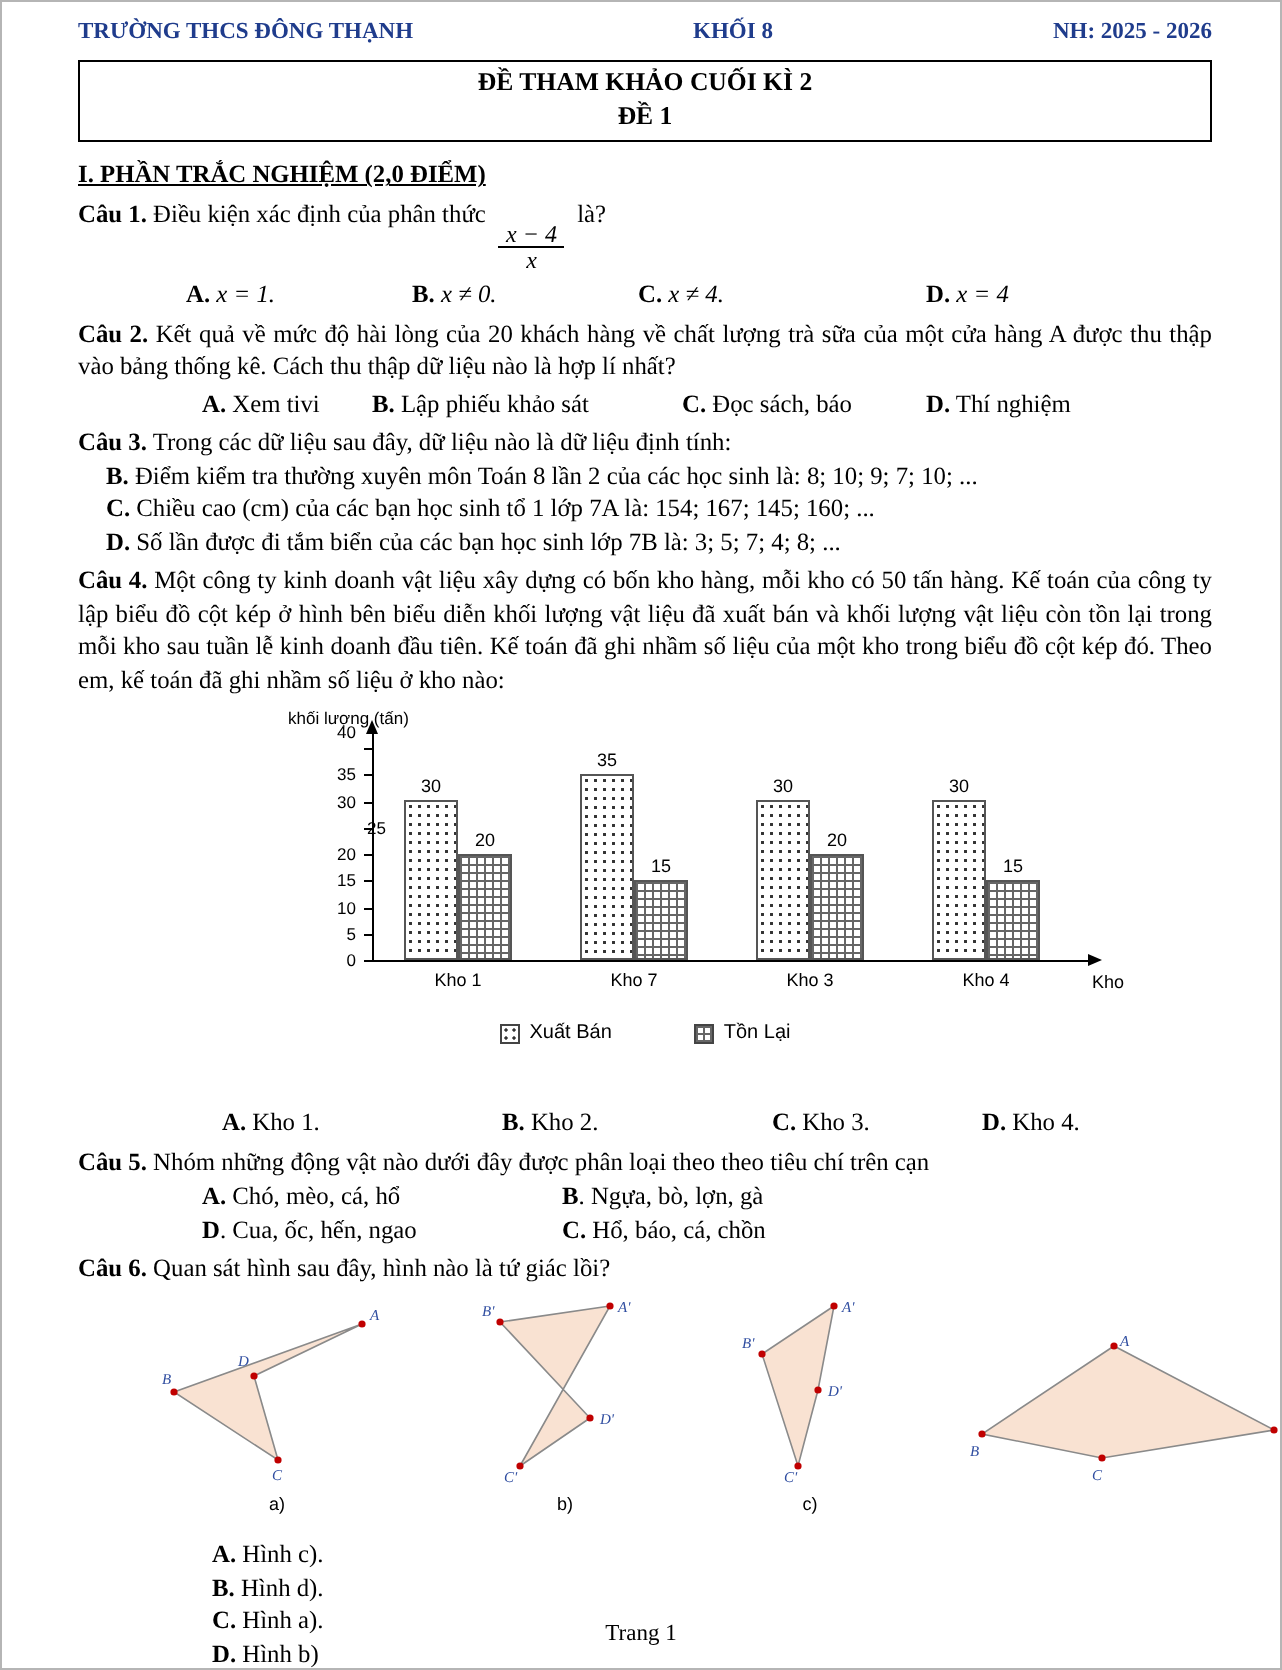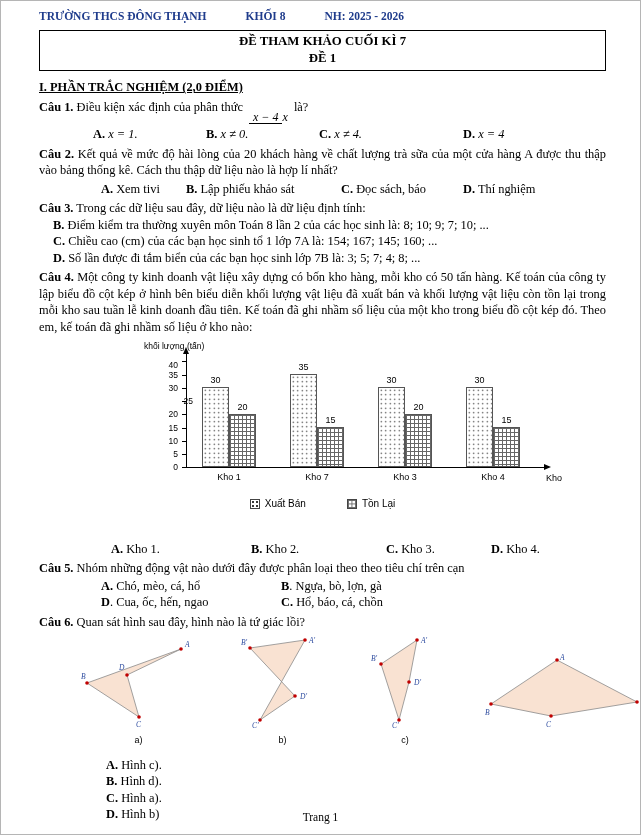--- a/index.html
+++ b/index.html
@@ -1,25 +1,25 @@
 <!DOCTYPE html>
 <html style="--header-blue: #1f3c8c; --figure-fill: #f9e2d2; --vertex-dot: #c00000; --vertex-label: #2f4da0;"><head>
 <meta charset="utf-8">
 <style>
 *{box-sizing:border-box;margin:0;padding:0;}
 body{background:#c9c9c9;font-family:"Liberation Serif",serif;}
 .page{width:641px;height:835px;margin:0 auto;background:#fff;color:#000;font-size:12.4px;line-height:1.33;padding:8px 34px 0 38px;position:relative;overflow:hidden;border:1px solid #b5b5b5;}
-.doc-header{display:flex;justify-content:flex-start;align-items:baseline;font-weight:bold;font-size:11.5px;color:var(--header-blue,#1f3c8c);gap:39px;}
+.doc-header{display:flex;justify-content:space-between;align-items:baseline;font-weight:bold;font-size:11.5px;color:var(--header-blue,#1f3c8c);gap:39px;}
 .title-box{border:1.2px solid #000;text-align:center;font-weight:bold;font-size:12.8px;margin-top:6px;padding:2px 0 3px;}
 .section-heading{font-weight:bold;margin-top:8px;text-decoration:underline;}
 .q{margin-top:3px;text-align:justify;}
 .qlabel{font-weight:bold;}
 .optk{font-weight:bold;}
 .math{font-style:italic;}
-.frac{display:inline-flex;flex-direction:row;text-align:center;vertical-align:-10px;line-height:1.05;margin:0 3px;font-size:12px;}
+.frac{display:inline-flex;flex-direction:column;text-align:center;vertical-align:-10px;line-height:1.05;margin:0 3px;font-size:12px;}
 .frac .num{border-bottom:1px solid #000;padding:0 4px;}
 .opt-row{display:flex;margin-top:2px;}
 .q1-opts{padding-left:54px;}
 .q1-opts .opt:nth-child(1){width:113px;}
 .q1-opts .opt:nth-child(2){width:113px;}
 .q1-opts .opt:nth-child(3){width:144px;font-family:Liberation Serif, serif;}
 .q2-opts{padding-left:62px;}
 .q2-opts .opt:nth-child(1){width:85px;}
 .q2-opts .opt:nth-child(2){width:155px;}
 .q2-opts .opt:nth-child(3){width:122px;}
@@ -64,21 +64,21 @@
 
 <div class="page">
 
   <div class="doc-header">
     <span>TRƯỜNG THCS ĐÔNG THẠNH</span>
     <span>KHỐI 8</span>
     <span>NH: 2025 - 2026</span>
   </div>
 
   <div class="title-box">
-    <div>ĐỀ THAM KHẢO CUỐI KÌ 7</div>
+    <div>ĐỀ THAM KHẢO CUỐI KÌ 2</div>
     <div>ĐỀ 1</div>
   </div>
 
   <div class="section-heading">I. PHẦN TRẮC NGHIỆM (2,0 ĐIỂM)</div>
 
   <div class="q">
     <span class="qlabel">Câu 1.</span>
     <span>Điều kiện xác định của phân thức</span>
     <span class="frac">
         <span class="num math">x − 4</span>
@@ -133,21 +133,21 @@
       <div class="ytick-label" style="left: 24px; top: 81.25px;">15</div>
       <div class="ytick-mark" style="left: 48px; top: 86.25px;"></div>
       <div class="ytick-label" style="left: 24px; top: 68px;">20</div>
       <div class="ytick-mark" style="left: 48px; top: 73px;"></div>
       <div class="ytick-label" style="left: 39px; top: 54.75px;">25</div>
       <div class="ytick-mark" style="left: 48px; top: 59.75px;"></div>
       <div class="ytick-label" style="left: 24px; top: 41.5px;">30</div>
       <div class="ytick-mark" style="left: 48px; top: 46.5px;"></div>
       <div class="ytick-label" style="left: 24px; top: 28.25px;">35</div>
       <div class="ytick-mark" style="left: 48px; top: 33.25px;"></div>
-      <div class="ytick-label" style="left: 24px; top: 19px;">40</div>
+      <div class="ytick-label" style="left: 24px; top: 7px;">40</div>
       <div class="ytick-mark" style="left: 48px; top: 20px;"></div>
       <div class="bar dots" style="left: 68px; top: 46px; height: 80px;"></div>
       <div class="bar-value" style="left: 68px; top: 34px;">30</div>
       <div class="bar grid" style="left: 95px; top: 73px; height: 53px;"></div>
       <div class="bar-value" style="left: 95px; top: 61px;">20</div>
       <div class="cat-label" style="left: 68px; top: 131px; width: 54px;">Kho 1</div>
       <div class="bar dots" style="left: 156px; top: 33px; height: 93px;"></div>
       <div class="bar-value" style="left: 156px; top: 21px;">35</div>
       <div class="bar grid" style="left: 183px; top: 86px; height: 40px;"></div>
       <div class="bar-value" style="left: 183px; top: 74px;">15</div>

